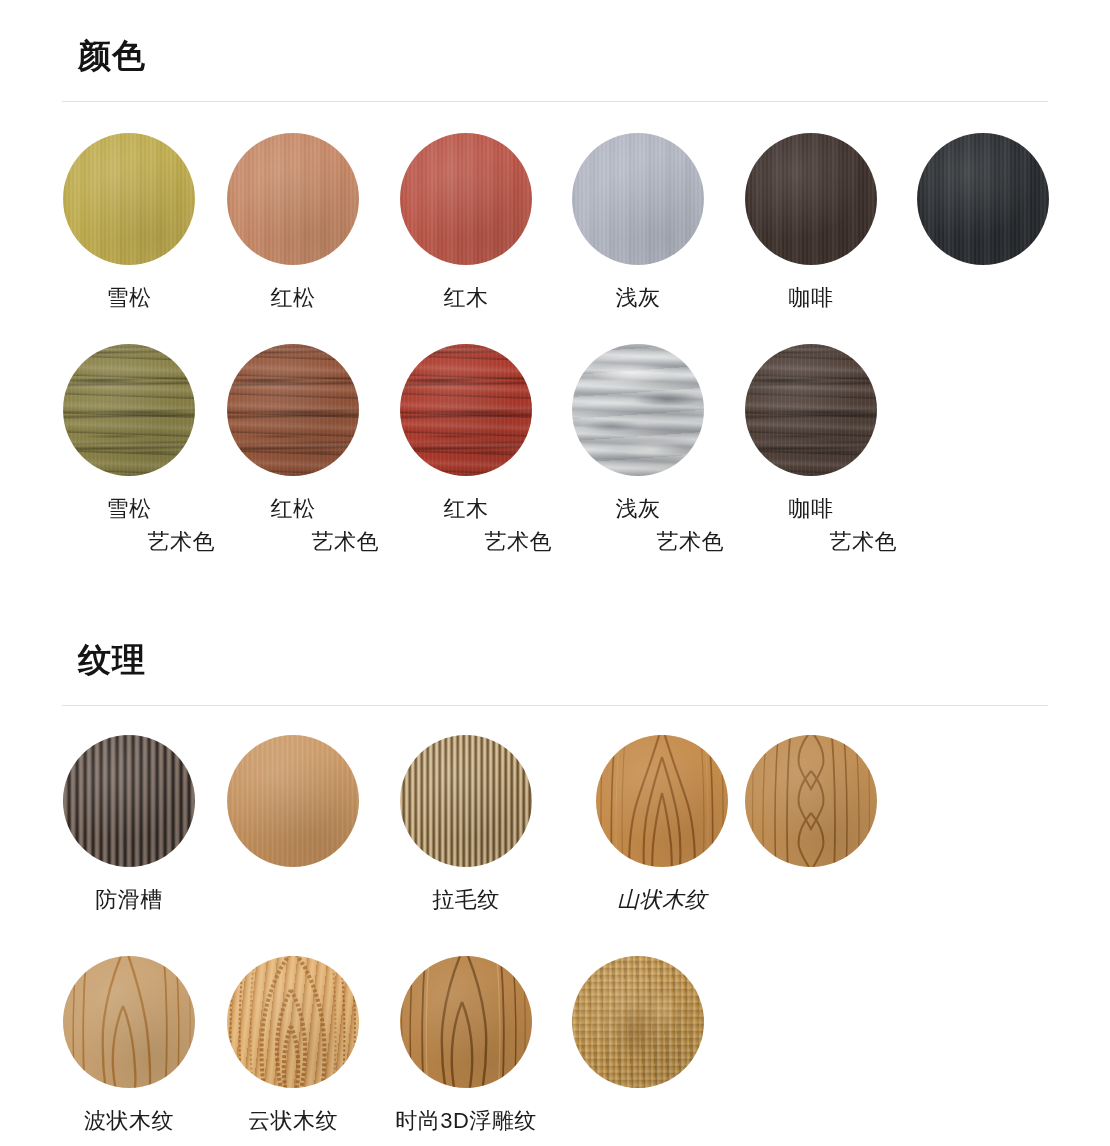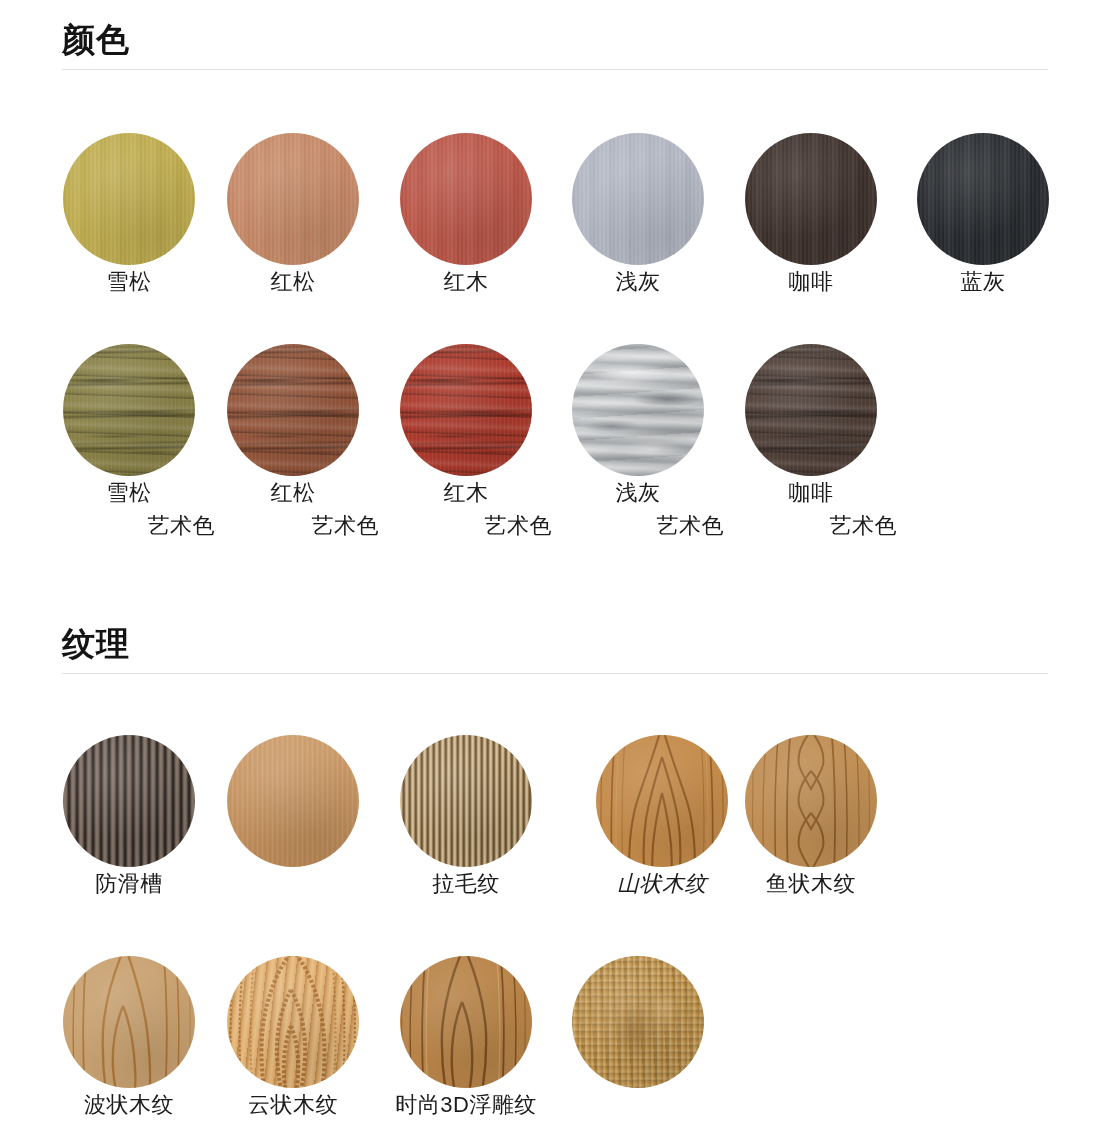--- a/index.html
+++ b/index.html
@@ -25,21 +25,21 @@
     position: relative;
     margin: 0 0 0 62px;
     width: 986px;
   }
   .section-title {
     font-size: 33px;
     font-weight: bold;
     letter-spacing: 1px;
     line-height: 40px;
     color: #141414;
-    margin: 0;
+    margin: 16px;
     padding: 0 0 9px 0;
   }
   .section-rule {
     height: 1px;
     width: 986px;
     background: #e2e2e2;
   }
 
   
   .row {
@@ -55,21 +55,21 @@
   .swatch {
     width: 132px;
     height: 132px;
     border-radius: 50%;
     margin: 0 auto;
     position: relative;
     overflow: hidden;
     background-repeat: repeat;
   }
   .label {
-    margin-top: 0;
+    margin-top: 16px;
     font-size: 22px;
     line-height: 33px;
     color: #1c1c1c;
     letter-spacing: 0.5px;
     white-space: nowrap;
   }
   .label .l2 { display: block; text-align: right; }
 
   
 
@@ -294,21 +294,20 @@
       <div class="swatch fibre-fine" style="background-color:#3d302b;">
         <span class="shade"></span>
       </div>
       <div class="label">咖啡</div>
     </div>
 
     <div class="cell" style="left:897px;">
       <div class="swatch fibre-fine" style="background-color:#272a2e;">
         <span class="shade"></span>
       </div>
-      <div class="label">蓝灰</div>
     </div>
   </div>
 
   <div class="row" style="top:344px;">
 
     <div class="cell" style="left:43px;">
       <div class="swatch art-grain" style="background-color:#8c8449;">
         <span class="shade"></span>
       </div>
       <div class="label">
@@ -436,21 +435,20 @@
             <path d="M34 -10 C 30 34, 29 86, 31 142" stroke-width="1.5"></path>
             <path d="M98 -10 C 102 34, 103 86, 101 142" stroke-width="1.5"></path>
             <path d="M22 -10 C 18 36, 17 88, 19 142" stroke-width="1.2" opacity="0.7"></path>
             <path d="M110 -10 C 114 36, 115 88, 113 142" stroke-width="1.2" opacity="0.7"></path>
             <path d="M10 -10 C 7 40, 7 92, 9 142" stroke-width="1" opacity="0.55"></path>
             <path d="M122 -10 C 125 40, 125 92, 123 142" stroke-width="1" opacity="0.55"></path>
           </g>
         </svg>
         <span class="shade"></span>
       </div>
-      <div class="label">鱼状木纹</div>
     </div>
   </div>
 
   <div class="row" style="top:956px;">
 
     <div class="cell" style="left:43px;">
       <div class="swatch cathedral" style="background-color:#c9a272;">
         <svg viewBox="0 0 132 132" preserveAspectRatio="none">
           <defs>
               <clipPath id="cgC">

